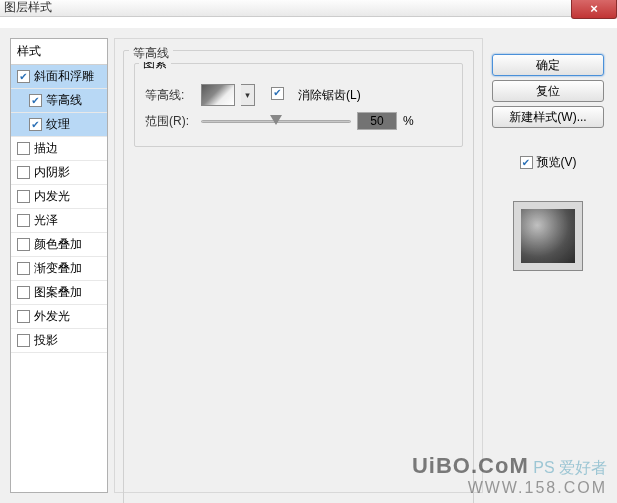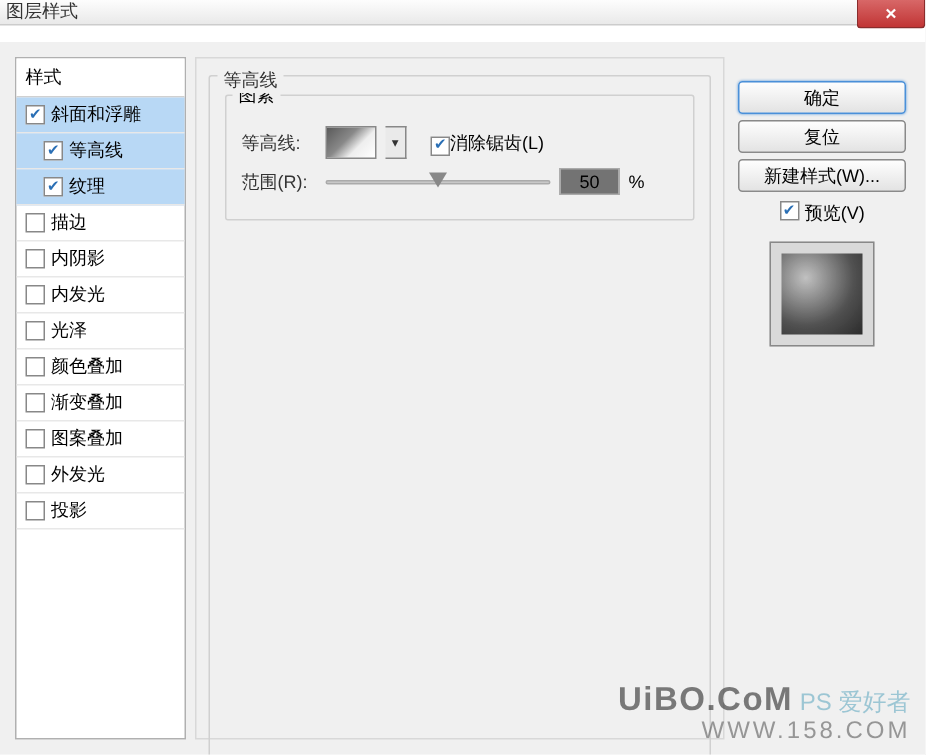--- a/index.html
+++ b/index.html
@@ -5,50 +5,50 @@
 * { box-sizing: border-box; margin: 0; padding: 0; font-family: "Microsoft YaHei", SimSun, Arial, sans-serif; font-size: 12px; }
 body { background: #fff; width: 617px; height: 503px; position: relative; }
 
 .titlebar { height: 17px; background: linear-gradient(#fdfdfd, #e9e9e9); border-bottom: 1px solid #ccc; display: flex; align-items: flex-end; padding: 0 4px; position: relative; }
 .titlebar .title { color: #333; }
 .close-btn { position: absolute; right: 0; top: -1px; width: 46px; height: 20px; background: linear-gradient(#d96a6a, #c13535); border: 1px solid #8a2c2c; border-top: none; border-radius: 0 0 3px 3px; display: flex; align-items: center; justify-content: center; color: #fff; cursor: pointer; }
 .close-btn span { font-size: 13px; font-weight: bold; line-height: 1; }
 
 .dialog-body { position: absolute; top: 28px; left: 0; right: 0; bottom: 0; background: #f0f0f0; padding: 10px; display: flex; gap: 6px; }
 
-.left-panel { width: 114px; background: #fff; border: 1px solid #b0b0b0; display: flex; flex-direction: column; }
+.left-panel { width: 98px; background: #fff; border: 1px solid #b0b0b0; display: flex; flex-direction: column; }
 .left-header { padding: 4px 6px; border-bottom: 1px solid #d0d0d0; background: #fff; }
 .left-row { padding: 3px 6px 3px 6px; border-bottom: 1px solid #e8e8e8; display: flex; align-items: center; gap: 4px; cursor: pointer; }
 .left-row.blend { background: #fff; }
 .left-row.selected { background: #b8d8f5; }
 .left-row.sub { padding-left: 18px; }
 .cb { width: 13px; height: 13px; border: 1px solid #888; background: #fff; display: inline-flex; align-items: center; justify-content: center; font-size: 10px; color: #2a6fb5; flex-shrink: 0; line-height: 1; }
 .cb.checked::before { content: "✔"; }
 
 .center-panel { flex: 1; position: relative; border: 1px solid #d8d8d8; background: #f0f0f0; }
 .fieldset-outer { position: absolute; top: 0; left: 8px; right: 8px; bottom: 8px; }
 .fs-label { position: relative; top: 6px; left: 6px; background: #f0f0f0; padding: 0 4px; display: inline-block; color: #333; z-index: 2; }
 .fieldset-inner { border: 1px solid #d0d0d0; border-radius: 2px; margin-top: -2px; padding: 14px 10px 10px 10px; position: relative; }
 .fs-title-outer { position: absolute; top: -9px; left: 4px; background: #f0f0f0; padding: 0 4px; }
 
 .row { display: flex; align-items: center; gap: 6px; margin: 6px 0; }
 .lbl { width: 50px; text-align: left; color: #333; }
 .contour-swatch { width: 34px; height: 22px; border: 1px solid #888; background: linear-gradient(135deg,#5a5a5a 0%, #888 40%, #eee 65%, #fff 100%); position: relative; cursor: pointer; }
 .swatch-arrow { width: 14px; height: 22px; border: 1px solid #888; border-left: none; background: #eaeaea; display: flex; align-items: center; justify-content: center; cursor: pointer; font-size: 9px; color: #333; }
-.chk-inline { display: flex; align-items: flex-end; gap: 0; }
+.chk-inline { display: flex; align-items: flex-start; gap: 14px; }
 
 .slider-track { position: relative; width: 150px; height: 14px; display: flex; align-items: center; }
 .slider-rail { height: 3px; width: 100%; background: #c8c8c8; border: 1px solid #aaa; border-radius: 2px; }
 .slider-thumb { position: absolute; left: 50%; transform: translateX(-50%); width: 0; height: 0; border-left: 6px solid transparent; border-right: 6px solid transparent; border-top: 10px solid #888; top: 1px; cursor: pointer; }
 .num-input { width: 40px; height: 18px; border: 1px solid #aaa; text-align: center; background: #737373; }
 
 .right-panel { width: 118px; display: flex; flex-direction: column; gap: 4px; align-items: center; padding-top: 16px; }
 .win-btn { width: 112px; height: 22px; background: linear-gradient(#fefefe,#e3e3e3); border: 1px solid #8a8a8a; border-radius: 3px; cursor: pointer; display: flex; align-items: center; justify-content: center; }
 .win-btn.default { border: 1px solid #4a90d9; box-shadow: 0 0 2px #4a90d9; }
-.preview-chk { display: flex; align-items: flex-start; gap: 4px; margin: 2px 0; }
+.preview-chk { display: flex; align-items: center; gap: 4px; margin: 22px 0; }
 
 .preview-box { width: 70px; height: 70px; border: 1px solid #888; background: #d9d9d9; display: flex; align-items: center; justify-content: center; margin-top: 4px; }
 .preview-inner { width: 54px; height: 54px; background: radial-gradient(circle at 30% 30%, #bbb, #555 60%, #333 100%); filter: contrast(1.1) blur(0.3px); }
 
 .watermark { position: absolute; right: 10px; bottom: 6px; font-size: 18px; color: rgba(0,120,160,0.35); font-family: "Comic Sans MS", cursive; }
 .watermark .uibo { color: rgba(40,40,40,0.6); font-size: 22px; font-weight: bold; letter-spacing: 1px; }
 .watermark .sub { font-size: 16px; color: rgba(60,60,60,0.5); display:block; text-align:right; letter-spacing:2px; }
 </style>
 </head>
 <body>

